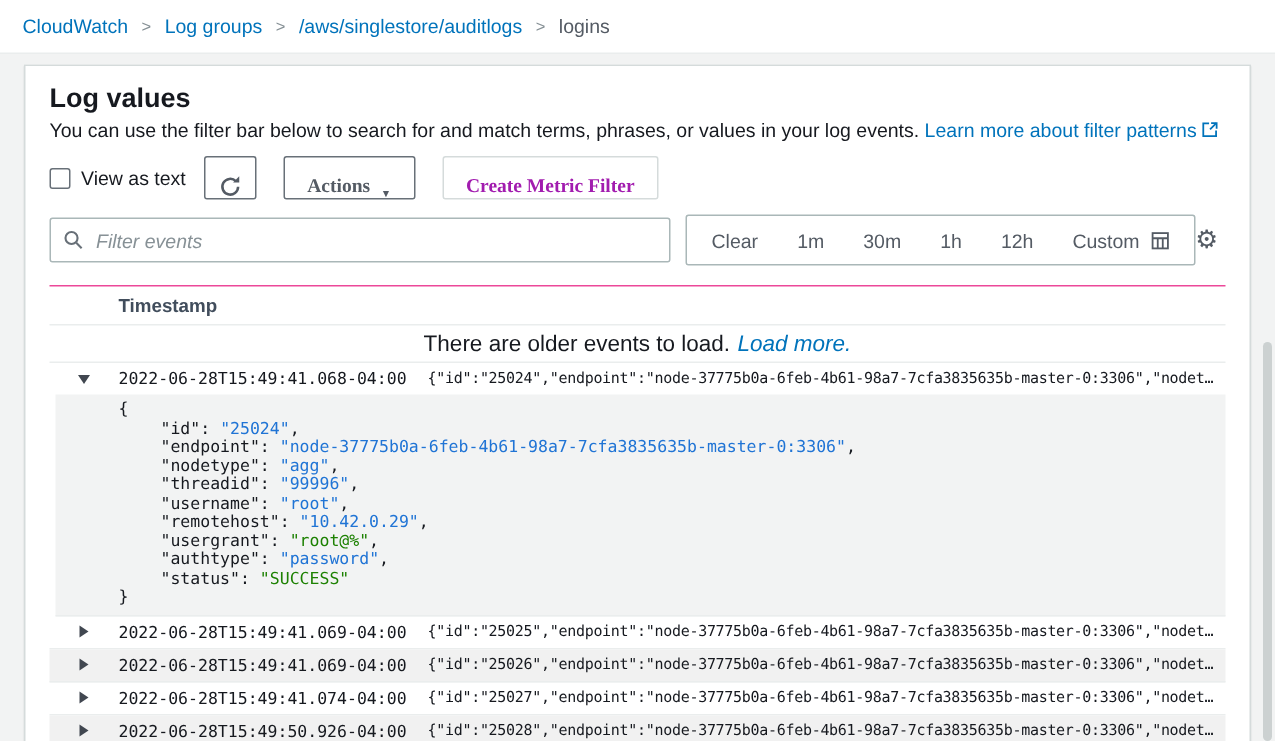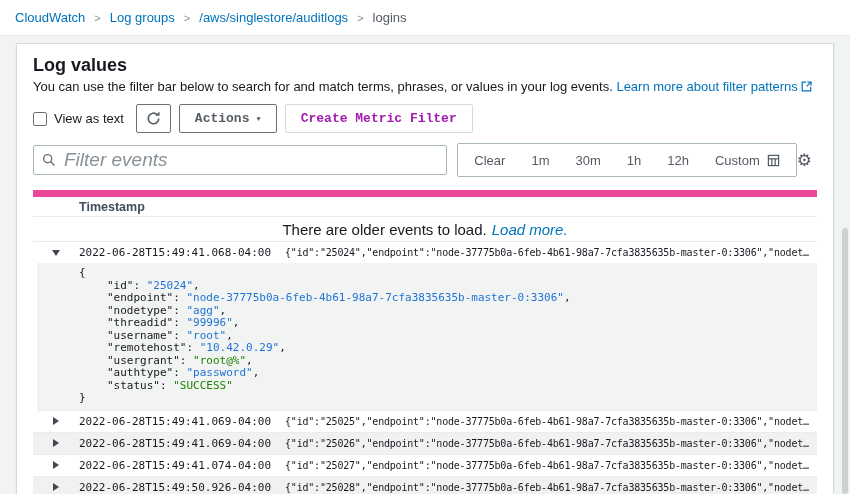--- a/index.html
+++ b/index.html
@@ -16,37 +16,37 @@
   .card{margin:7px 16px 0;background:#fff;border:1px solid #d5dbdb;box-shadow:0 1px 1px rgba(0,28,36,.15);padding:11px 16px 0;min-height:452px}
   .page-title{font-size:18px;font-weight:700;margin-bottom:3px;color:#16191f}
   .desc{font-size:13px;line-height:16px;margin-bottom:9px}
   .desc a{color:#0073bb;text-decoration:none;cursor:pointer}
   .desc svg{margin-left:3px;vertical-align:-1px}
 
   
   .toolbar{display:flex;align-items:center;margin-bottom:10px}
   .chk{display:flex;align-items:center;gap:7px;font-size:13px;margin-right:12px;cursor:pointer}
   .chkbox{width:14px;height:14px;border:1px solid #687078;border-radius:2px;background:#fff;flex:0 0 14px}
-  .btn{display:inline-flex;align-items:center;gap:7px;height:29px;padding:0 15px;background:#fff;border:1px solid #687078;border-radius:2px;font-size:13px;font-weight:700;color:#545b64;cursor:pointer;font-family:Liberation Mono, monospace;margin-right:8px}
+  .btn{display:inline-flex;align-items:flex-end;gap:7px;height:29px;padding:0 15px;background:#fff;border:1px solid #687078;border-radius:2px;font-size:13px;font-weight:700;color:#545b64;cursor:pointer;font-family:Liberation Serif, serif;margin-right:18px}
   .btn.icon-only{padding:0 9px}
   .btn.disabled{color:#a21caf;border-color:#d5dbdb;cursor:default}
   .btn .caret{font-size:7px;line-height:1;transform:translateY(1px)}
 
   
   .filter-row{display:flex;align-items:center;margin-bottom:13px}
   .search{position:relative;width:415px;margin-right:10px}
-  .search input{width:100%;height:30px;border:1px solid #aab7b8;border-radius:2px;padding:0 8px 0 30px;font-size:19px;color:#16191f;outline:none;font-family:inherit}
+  .search input{width:100%;height:30px;border:1px solid #aab7b8;border-radius:2px;padding:0 8px 0 30px;font-size:13px;color:#16191f;outline:none;font-family:inherit}
   .search input::placeholder{color:#879196;font-style:italic}
   .search svg{position:absolute;left:9px;top:8px}
   .ranges{display:flex;align-items:center;height:31px;border:1px solid #aab7b8;border-radius:2px;padding:16px 3px}
   .range-item{padding:0 13px;font-size:13px;color:#545b64;cursor:pointer;display:inline-flex;align-items:center;gap:7px;white-space:nowrap}
   .gear{margin-left:auto;margin-right:5px;font-size:17px;color:#545b64;cursor:pointer;font-family:"DejaVu Sans",sans-serif;line-height:1}
 
   
-  .thead{display:flex;align-items:stretch;height:27px;border-top:7px solid #ec4899;border-bottom:1px solid #eaeded;font-weight:700;color:#414d5c;font-size:12.5px}
+  .thead{display:flex;align-items:stretch;height:27px;border-top:1px solid #ec4899;border-bottom:1px solid #eaeded;font-weight:700;color:#414d5c;font-size:12.5px}
   .caret-cell{flex:0 0 46px;display:flex;justify-content:center;align-items:center}
   .col-ts{flex:0 0 192px;display:flex;align-items:center}
   .col-msg{flex:1;padding-left:14px;border-left:1px solid #eaeded;display:flex;align-items:center;overflow:hidden}
   .older-row{height:25px;display:flex;align-items:center;justify-content:center;font-size:15px;gap:5px;border-bottom:1px solid #eaeded}
   .older-row .load-more{color:#0073bb;font-style:italic;cursor:pointer;text-decoration:none}
   .mono{font-family:"DejaVu Sans Mono","Liberation Mono",monospace}
   .log-row{display:flex;align-items:center;height:22px;border-bottom:1px solid #eaeded}
   .log-row.alt{background:#f1f1f1}
   .log-row .ts{flex:0 0 192px;font-size:11px;white-space:nowrap;overflow:hidden;color:#16191f}
   .log-row .msg{flex:1;padding-left:14px;font-size:10px;letter-spacing:-0.2px;white-space:nowrap;overflow:hidden;color:#16191f}

